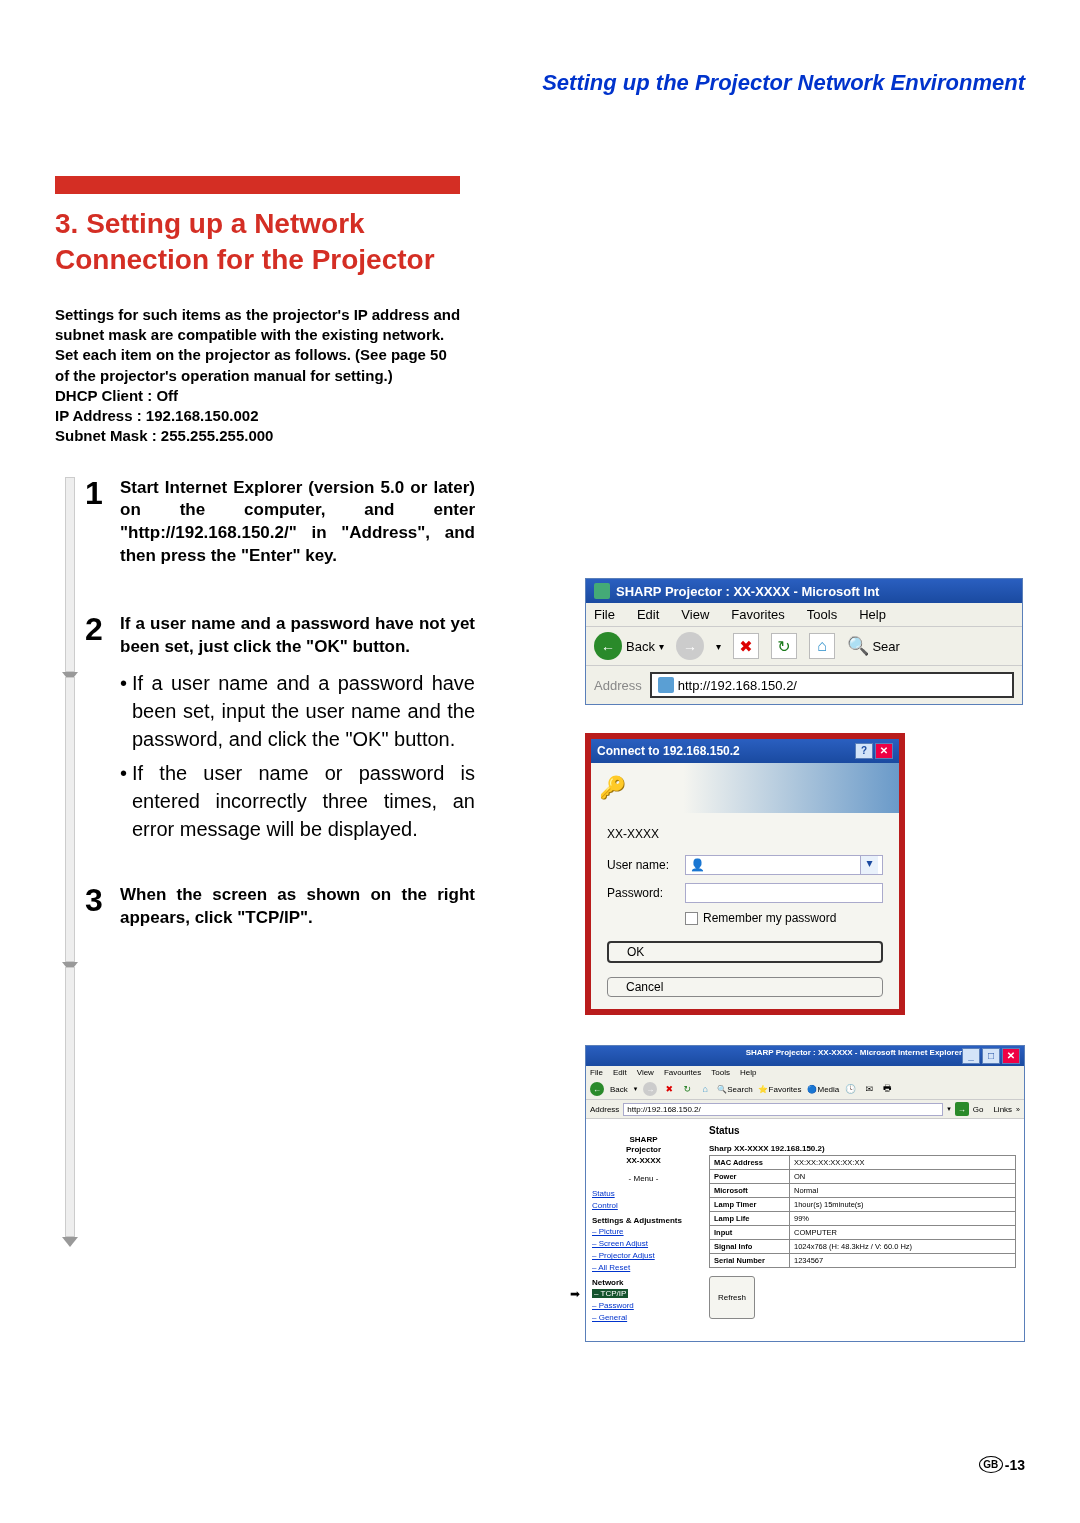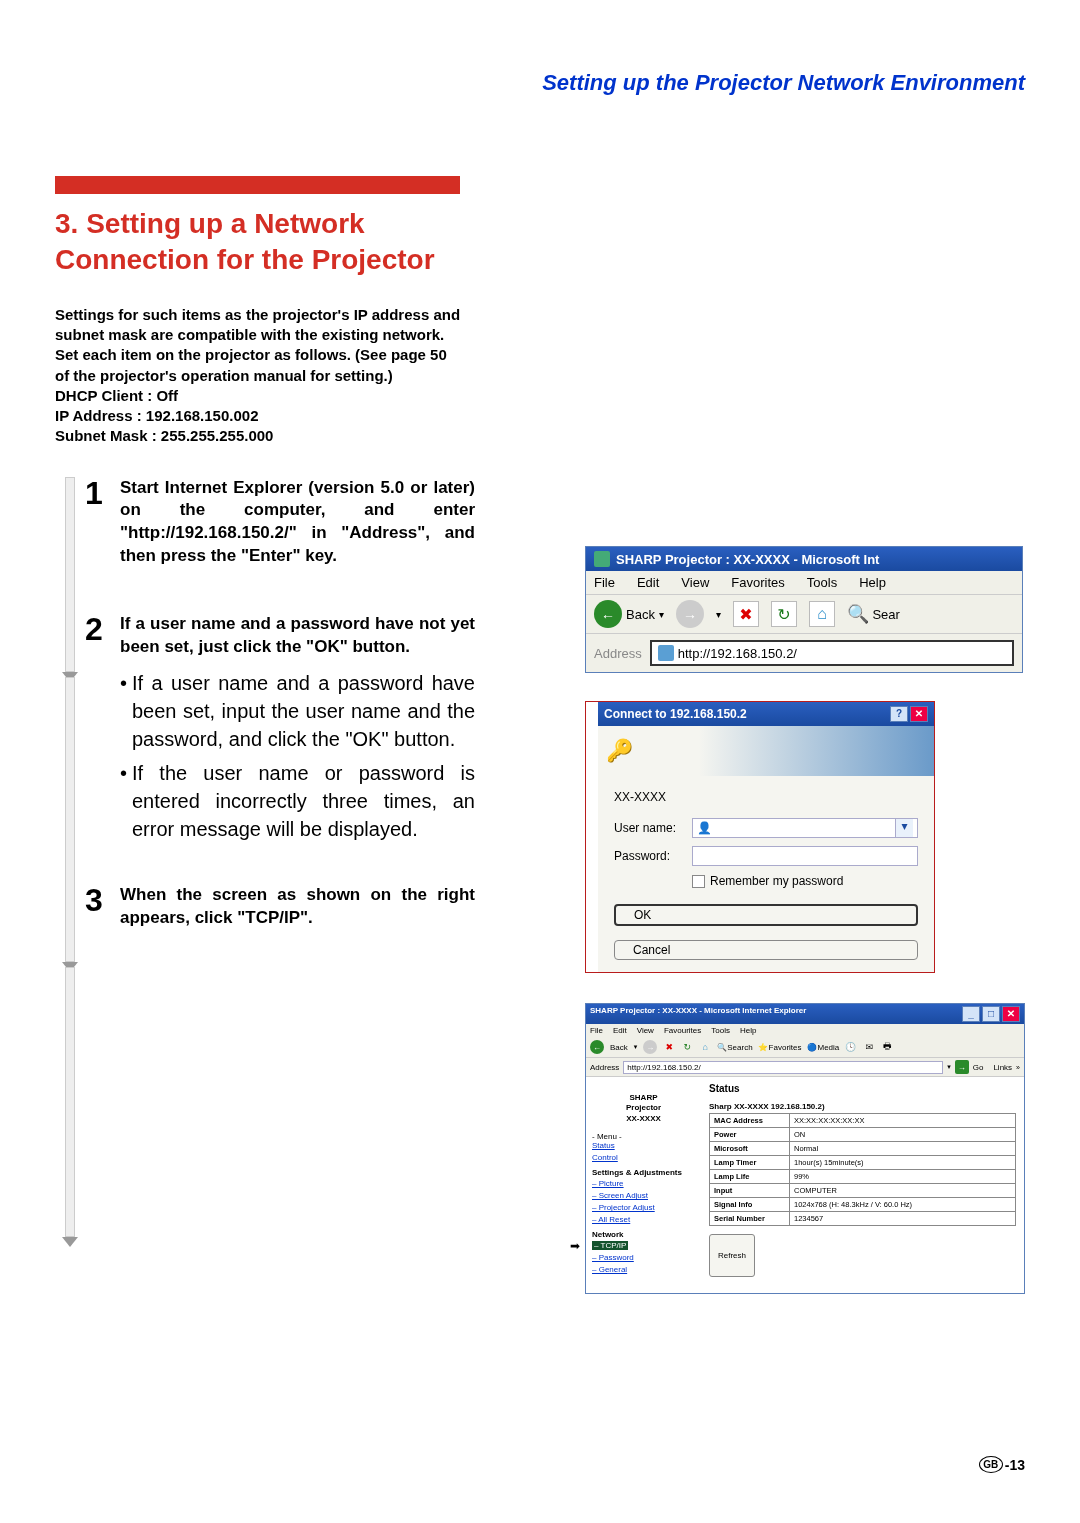--- a/index.html
+++ b/index.html
@@ -19,70 +19,70 @@
   .arrow-down.a2 { top: 485px; }
   .arrow-down.a3 { top: 760px; }
   .steps { margin-left: 30px; }
   .step { display: flex; margin-bottom: 30px; }
   .step-num { font-size: 32px; font-weight: bold; width: 35px; flex-shrink: 0; line-height: 1; }
   .step-body { width: 355px; }
   .step-heading { font-size: 17px; font-weight: bold; text-align: justify; line-height: 1.35; margin-bottom: 10px; }
   .step-bullets { list-style: none; font-size: 20px; line-height: 1.4; }
   .step-bullets li { position: relative; padding-left: 12px; margin-bottom: 6px; text-align: justify; }
   .step-bullets li::before { content: "•"; position: absolute; left: 0; }
-  .figures { position: absolute; right: 55px; top: 546px; width: 440px; }
+  .figures { position: absolute; right: 55px; top: 578px; width: 440px; }
   .fig { margin-bottom: 25px; }
   .ie-window { border: 1px solid #5a7fb9; width: 438px; font-size: 13px; }
   .ie-titlebar { background: linear-gradient(to bottom, #2a5fc0, #1a4aa0); color: #fff; padding: 4px 8px; font-weight: bold; display: flex; align-items: center; gap: 6px; }
   .ie-icon { width: 16px; height: 16px; background: #4a7; border-radius: 2px; display: inline-block; }
   .ie-menubar { background: #f0f0e8; padding: 4px 8px; display: flex; gap: 22px; border-bottom: 1px solid #ccc; }
   .ie-toolbar { background: #f0f0e8; padding: 5px 8px; display: flex; align-items: center; gap: 12px; border-bottom: 1px solid #ccc; }
   .back-btn { display: flex; align-items: center; gap: 4px; }
   .nav-circle { width: 28px; height: 28px; border-radius: 50%; display: inline-flex; align-items: center; justify-content: center; color: #fff; font-size: 14px; }
   .green { background: #2a8a2a; }
   .grey { background: #ccc; }
   .tool-icon { width: 26px; height: 26px; display: inline-flex; align-items: center; justify-content: center; font-size: 16px; border: 1px solid #bbb; background: #fff; }
   .stop { color: #d00; }
   .refresh { color: #1a7a1a; }
   .home { color: #2a8dc9; }
   .search { color: #aaa; }
   .ie-addressbar { background: #f0f0e8; padding: 6px 8px; display: flex; align-items: center; gap: 8px; }
   .addr-label { color: #888; }
   .addr-box { border: 2px solid #333; padding: 3px 6px; display: flex; align-items: center; gap: 4px; flex: 1; background: #fff; }
   .addr-icon { width: 16px; height: 16px; background: #5a9fd4; border-radius: 2px; }
 
-  .login-dialog { border: 1px solid #b91c1c; width: 350px; font-size: 12px; margin-top: 28px; padding-left: 12px; }
+  .login-dialog { border: 6px solid #b91c1c; width: 320px; font-size: 12px; margin-top: 28px; }
   .login-title { background: linear-gradient(to bottom, #2a5fc0, #1a4aa0); color: #fff; padding: 4px 6px; font-weight: bold; display: flex; align-items: center; justify-content: space-between; }
   .winbtns { display: flex; gap: 2px; }
   .winbtn { width: 18px; height: 16px; background: #d4e4f8; border: 1px solid #5a7fb9; font-size: 10px; text-align: center; color: #1a4aa0; font-weight: bold; line-height: 14px; }
   .winbtn.close { background: #e04; color: #fff; }
   .login-banner { height: 50px; background: linear-gradient(to right, #f5f5f0 30%, #6a9ac9); display: flex; align-items: center; padding: 0 8px; }
   .lock-icon { font-size: 22px; color: #e6b84a; }
   .login-body { padding: 14px 16px 12px; background: #f5f5f0; }
   .login-model { margin-bottom: 14px; }
   .login-row { display: flex; align-items: center; margin-bottom: 8px; }
   .login-label { width: 78px; }
   .login-input { border: 1px solid #aac; height: 20px; flex: 1; background: #fff; display: flex; align-items: center; justify-content: flex-start; padding: 0 4px; }
   .user-drop { border-left: 1px solid #aac; width: 18px; height: 18px; background: #e9f1fb; text-align: center; color: #1a4aa0; margin-left: auto; }
   .login-remember { display: flex; align-items: center; gap: 5px; margin-left: 78px; margin-bottom: 16px; }
   .checkbox { width: 13px; height: 13px; border: 1px solid #888; background: #fff; }
   .login-buttons { display: flex; justify-content: center; gap: 14px; flex-direction: column; }
   .login-btn { border: 2px solid #333; border-radius: 4px; padding: 2px 18px; background: #f5f5f0; font-size: 12px; }
   .login-btn.cancel-btn { border: 1px solid #888; }
 
   .status-window { border: 1px solid #5a7fb9; width: 440px; font-size: 8px; margin-top: 30px; }
-  .sw-title { background: linear-gradient(to bottom, #2a5fc0, #1a4aa0); color: #fff; padding: 2px 4px; font-weight: bold; display: flex; justify-content: space-between; }
+  .sw-title { background: linear-gradient(to bottom, #2a5fc0, #1a4aa0); color: #fff; padding: 2px 4px; font-weight: bold; display: flex; justify-content: flex-end; }
   .sw-menu { background: #f0f0e8; padding: 2px 4px; display: flex; gap: 10px; }
   .sw-tools { background: #f0f0e8; padding: 3px 4px; display: flex; align-items: center; gap: 6px; border-bottom: 1px solid #ccc; }
   .sw-addr { background: #f0f0e8; padding: 2px 4px; display: flex; align-items: center; gap: 4px; border-bottom: 1px solid #ccc; }
   .sw-addrbox { border: 1px solid #aac; padding: 1px 3px; background: #fff; flex: 1; }
   .sw-body { display: flex; background: #fff; }
   .sw-sidebar { width: 115px; padding: 16px 6px; font-size: 8px; }
   .sw-brand { text-align: center; font-weight: bold; line-height: 1.3; margin-bottom: 8px; }
-  .sw-menu-label { }
+  .sw-menu-label { text-align: center; margin-bottom: 6px; }
   .sw-link { color: #0033cc; text-decoration: underline; display: block; margin-bottom: 3px; }
   .sw-section { font-weight: bold; margin-top: 6px; margin-bottom: 2px; }
   .sw-highlight { background: #14532d; color: #fff; padding: 0 2px; display: inline-block; }
   .sw-main { flex: 1; padding: 6px 8px; }
   .sw-status-title { font-weight: bold; font-size: 10px; margin-bottom: 8px; }
   .sw-table { width: 100%; border-collapse: collapse; font-size: 7.5px; }
   .sw-table td { border: 1px solid #888; padding: 2px 4px; }
   .sw-table td:first-child { font-weight: bold; width: 80px; }
   .sw-table-hdr { font-weight: bold; padding-bottom: 2px; }
   .sw-refresh { border: 1px solid #888; border-radius: 3px; padding: 16px 8px; background: #f5f5f0; font-size: 8px; margin-top: 8px; display: inline-block; }

